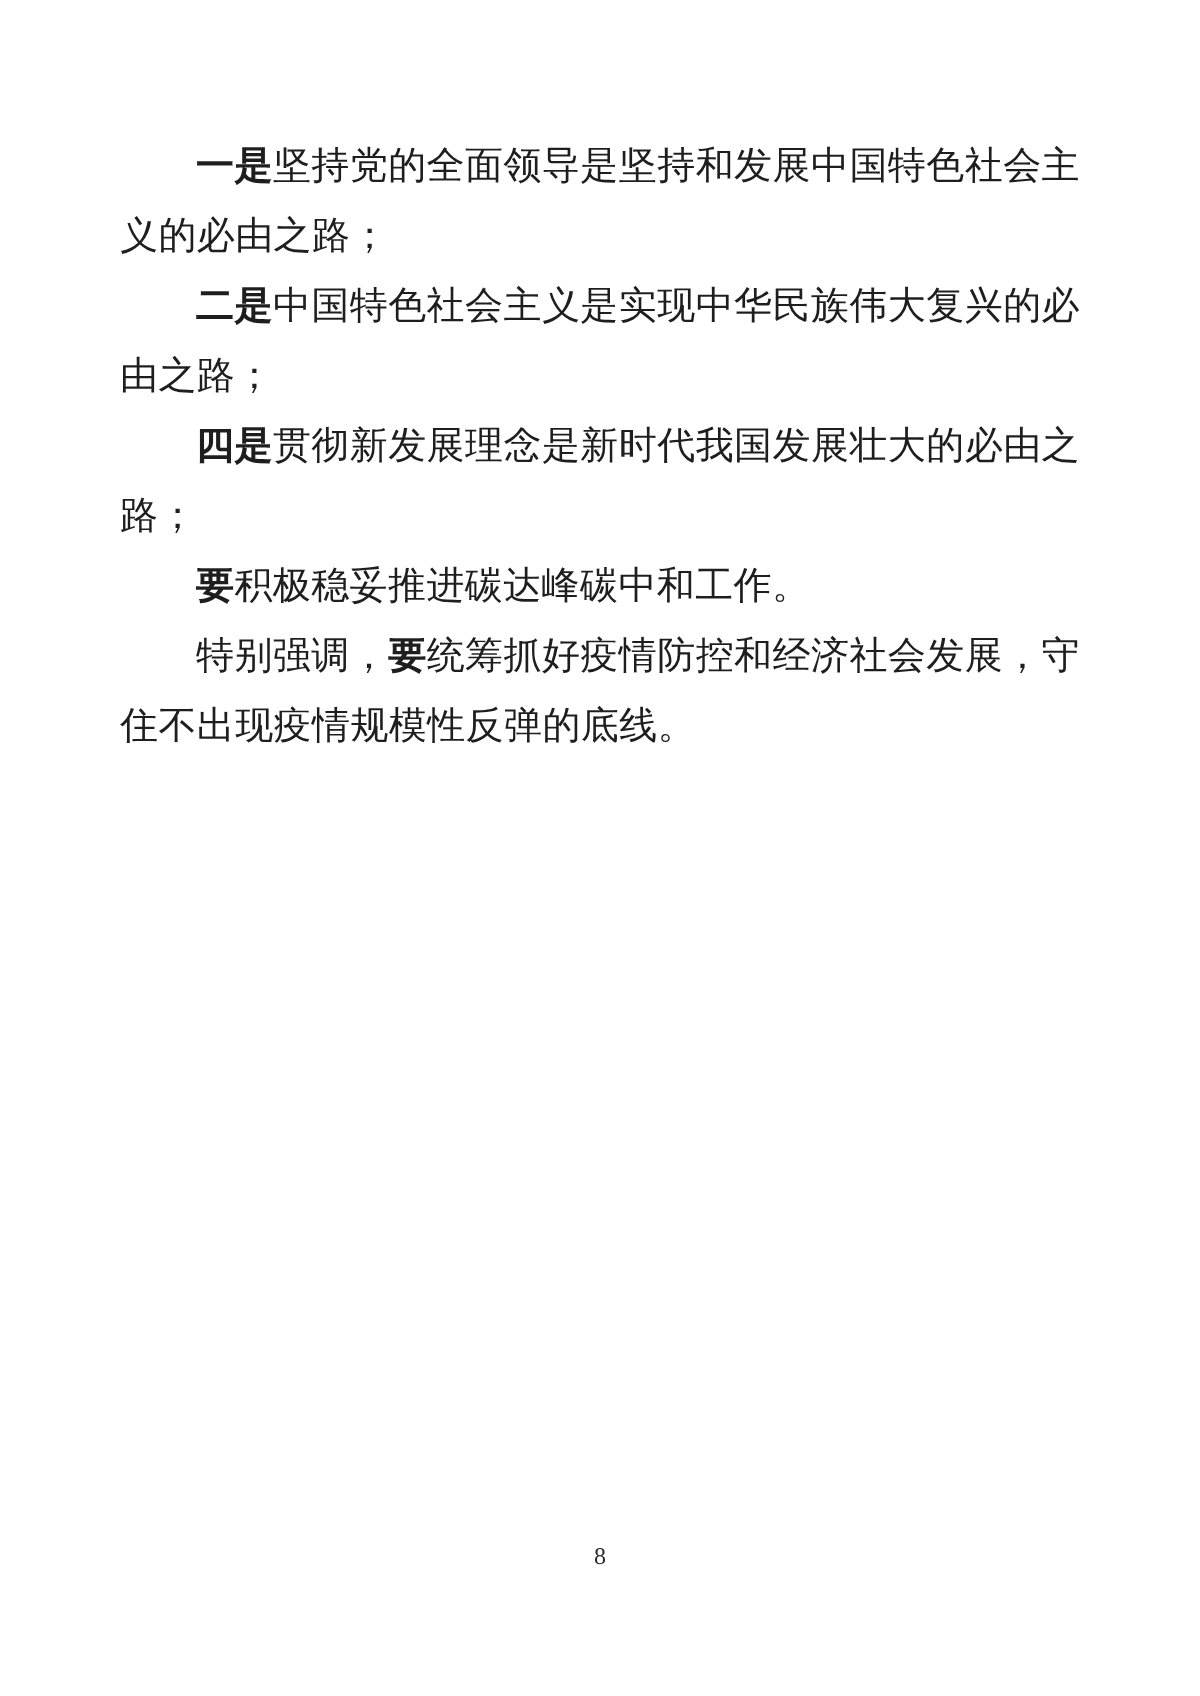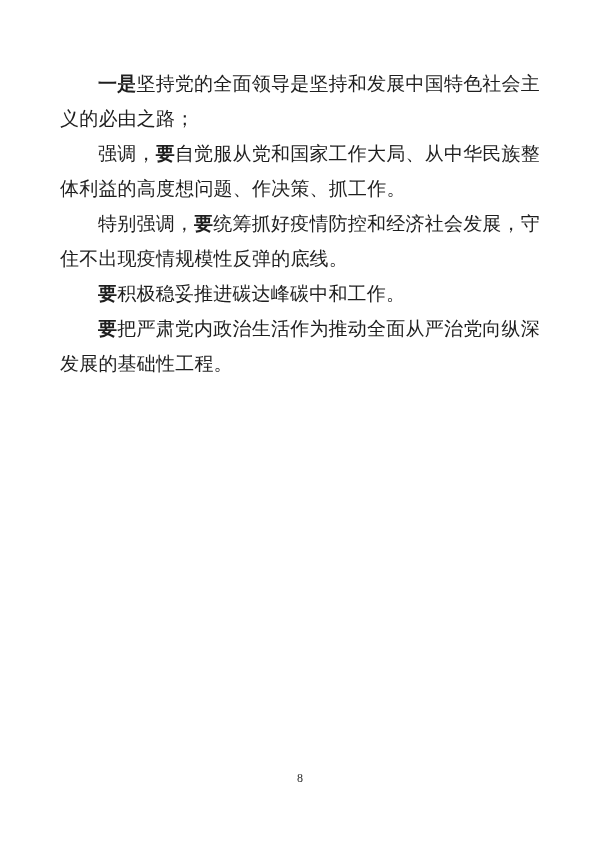--- a/index.html
+++ b/index.html
@@ -48,19 +48,19 @@
     line-height: 20px;
     color: #2a2a2a;
   }
 </style>
 </head>
 <body>
 
 <div class="page">
   <div class="content">
       <p><span class="bold">一是</span><span>坚持党的全面领导是坚持和发展中国特色社会主义的必由之路；</span></p>
-      <p><span>强调，</span><span class="bold">要</span><span>自觉服从党和国家工作大局、从中华民族整体利益的高度想问题、作决策、抓工作。</span></p>
+      <p><span class="bold">二是</span><span>中国特色社会主义是实现中华民族伟大复兴的必由之路；</span></p>
+      <p><span class="bold">四是</span><span>贯彻新发展理念是新时代我国发展壮大的必由之路；</span></p>
+      <p><span class="bold">要</span><span>积极稳妥推进碳达峰碳中和工作。</span></p>
       <p><span>特别强调，</span><span class="bold">要</span><span>统筹抓好疫情防控和经济社会发展，守住不出现疫情规模性反弹的底线。</span></p>
-      <p><span class="bold">要</span><span>积极稳妥推进碳达峰碳中和工作。</span></p>
-      <p><span class="bold">要</span><span>把严肃党内政治生活作为推动全面从严治党向纵深发展的基础性工程。</span></p>
     </div>
   <div class="footer">8</div>
 </div>
 
 </body></html>

